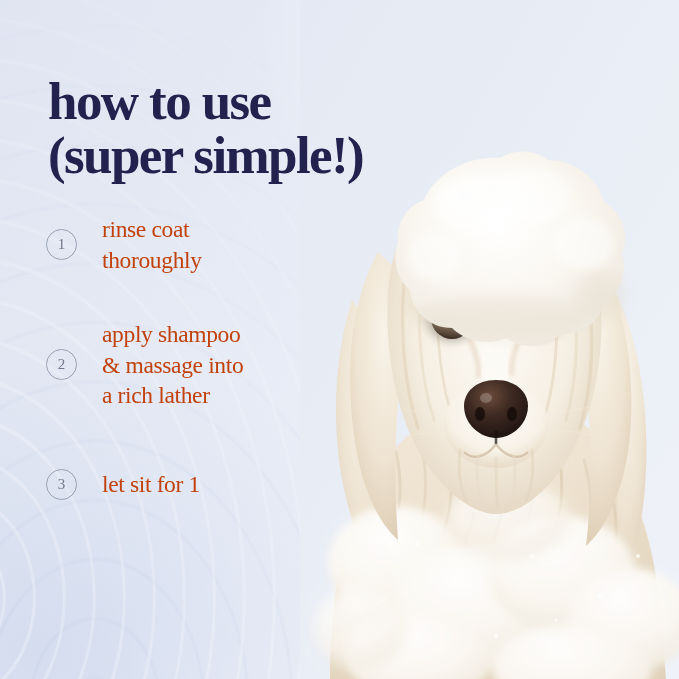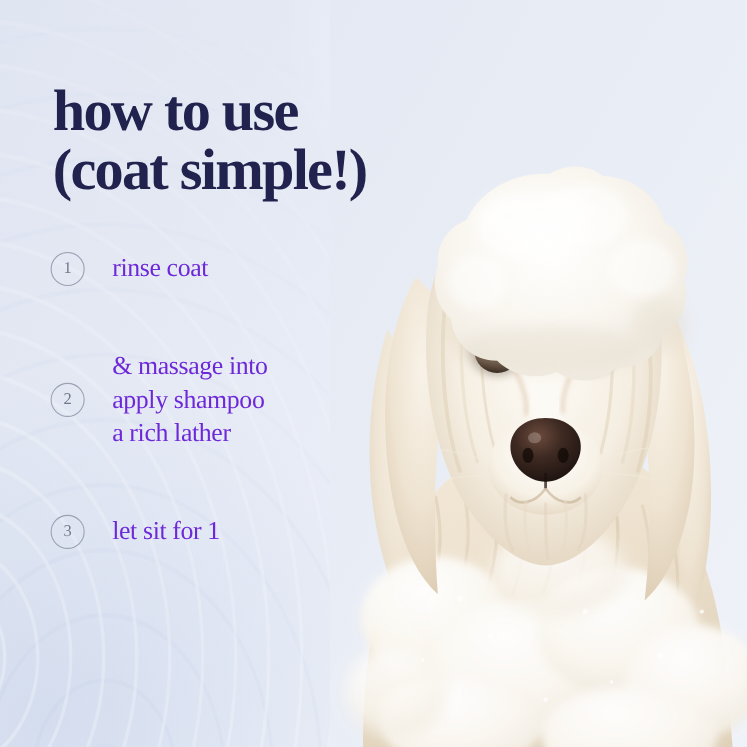--- a/index.html
+++ b/index.html
@@ -113,21 +113,21 @@
     font-size: 15px;
     font-weight: 400;
     color: #70788A;
     background: transparent;
     box-sizing: border-box;
   }
   .step-text {
     margin-left: 25px;
     font-size: 23.5px;
     line-height: 1.30;
-    color: #6d28d9;
+    color: #c2410c;
     letter-spacing: -0.35px;
     font-weight: 400;
   }
   .step-text .tl { display: block; white-space: nowrap; }
 
   
   .photo {
     position: absolute;
     left: 300px;
     top: 0;
@@ -356,41 +356,42 @@
 
         <ellipse cx="186" cy="196" rx="52" ry="24" fill="#FFFFFF" opacity="0.6" filter="url(#soft7)"></ellipse>
       </g>
 
       <rect x="0" y="0" width="379" height="679" fill="none"></rect>
     </svg>
   </div>
 
   <h1 class="headline">
     <span class="hl-line">how to use</span>
-    <span class="hl-line">(coat simple!)</span>
+    <span class="hl-line">(super simple!)</span>
   </h1>
 
   <div class="steps">
 
     <div class="step">
       <div class="step-badge">
         <span>1</span>
       </div>
       <div class="step-text">
         <span class="tl">rinse coat</span>
+        <span class="tl">thoroughly</span>
       </div>
     </div>
 
     <div class="step">
       <div class="step-badge">
         <span>2</span>
       </div>
       <div class="step-text">
+        <span class="tl">apply shampoo</span>
         <span class="tl">&amp; massage into</span>
-        <span class="tl">apply shampoo</span>
         <span class="tl">a rich lather</span>
       </div>
     </div>
 
     <div class="step">
       <div class="step-badge">
         <span>3</span>
       </div>
       <div class="step-text">
         <span class="tl">let sit for 1</span>

